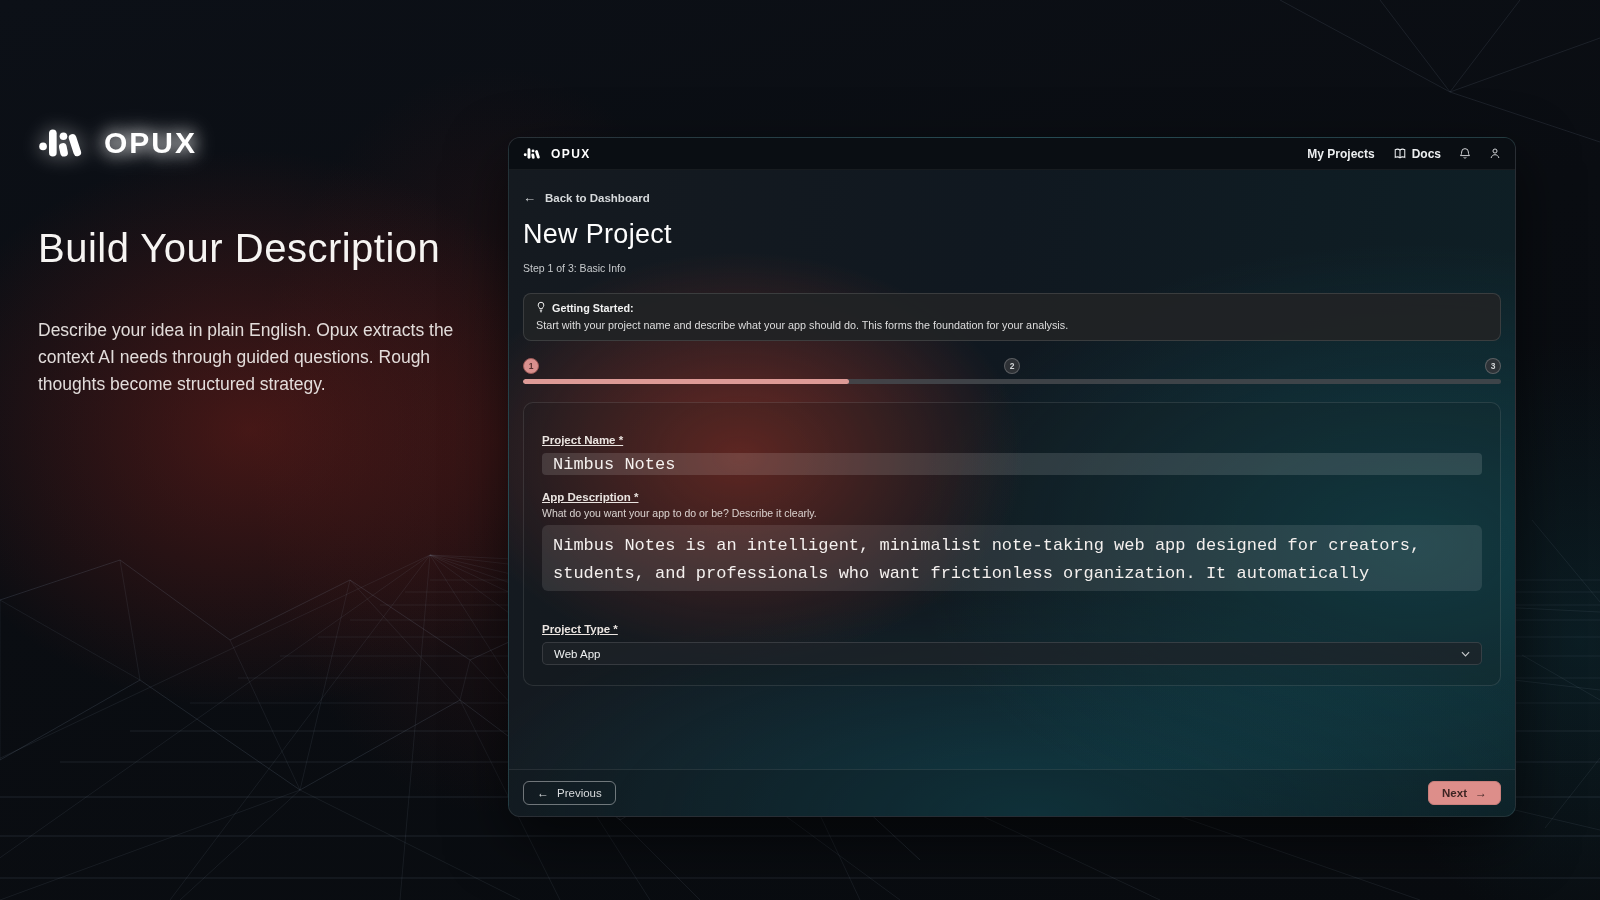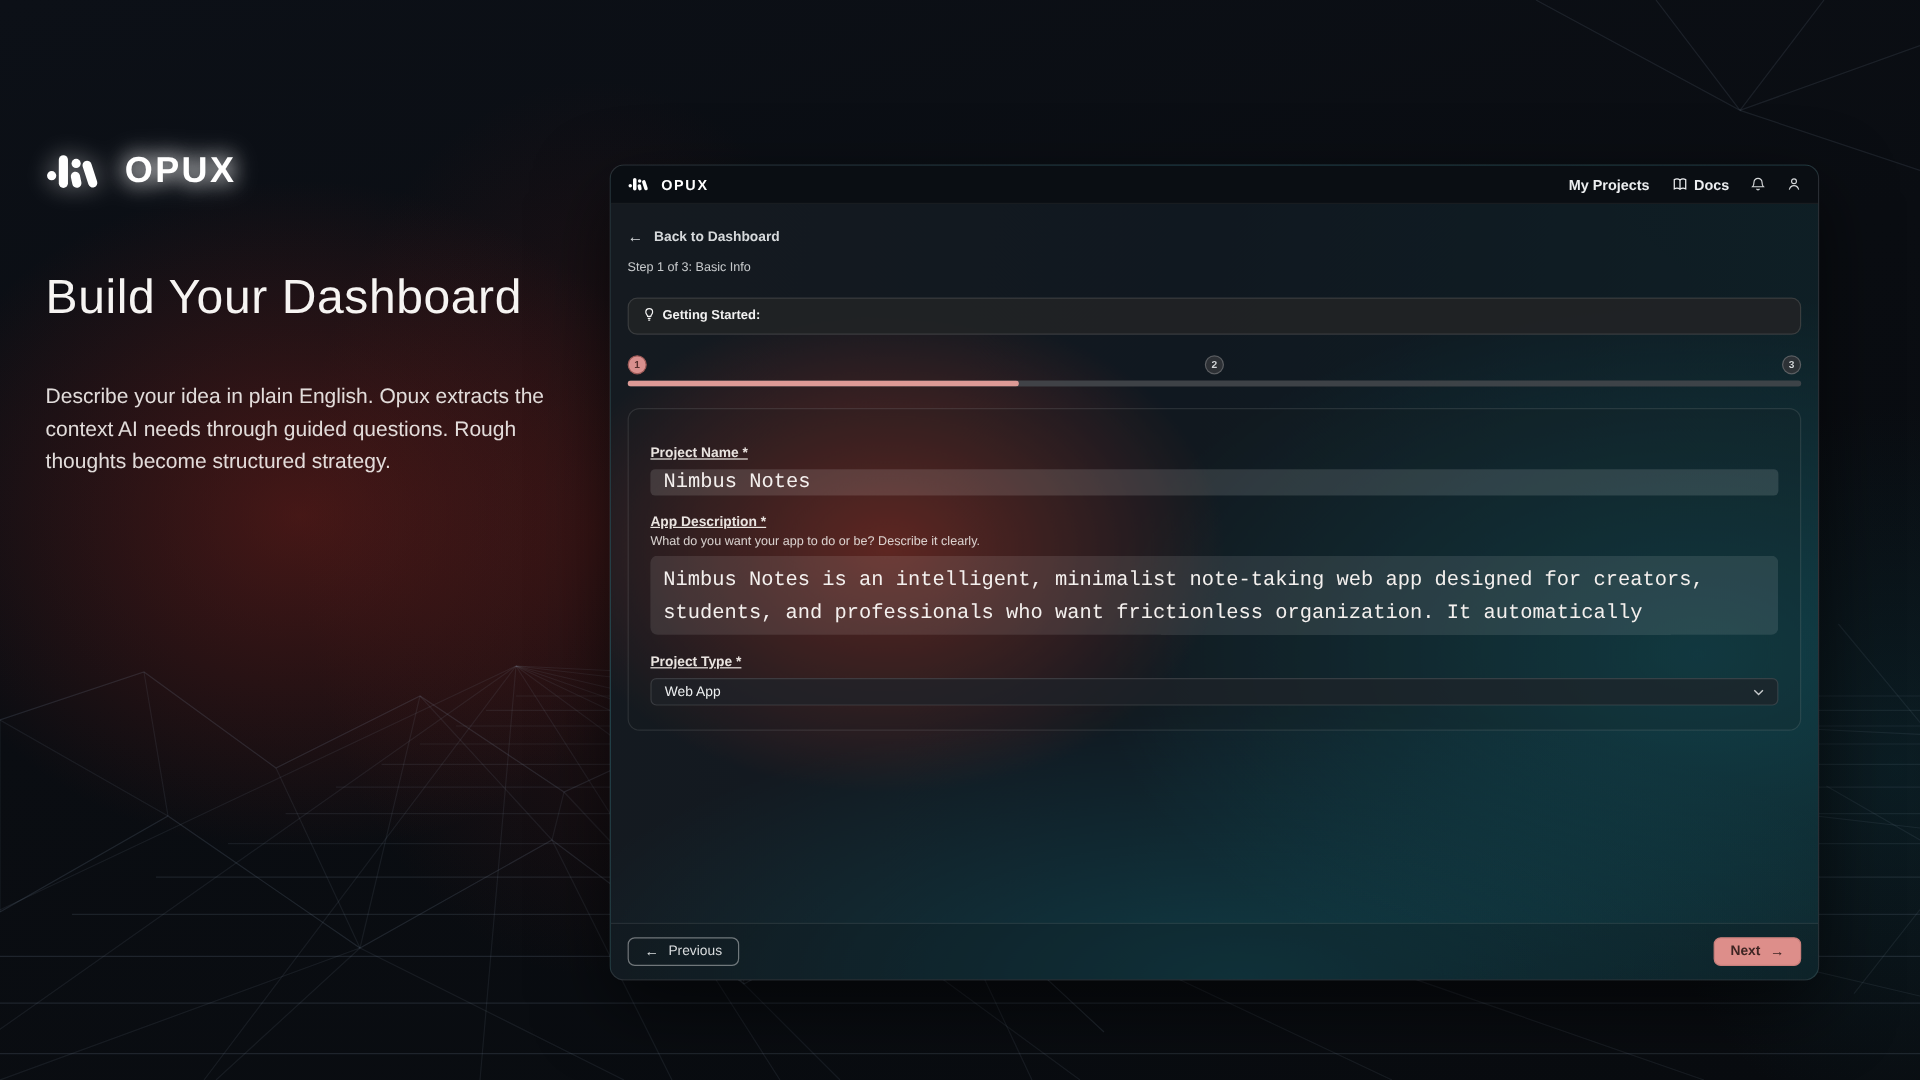--- a/index.html
+++ b/index.html
@@ -71,21 +71,21 @@
   .dot.active { background:#d9908e; border-color:#9d5a57; color:#56302e; }
   .track { margin-top:5px; height:5px; border-radius:3px; background:rgba(68,72,76,.88); overflow:hidden; }
   .fill { height:100%; border-radius:3px; background:#dd9a96; }
 
   .card { margin-top:18px; border-radius:10px; padding:16px 18px 20px;
     background:rgba(22,26,30,.18); border:1px solid rgba(255,255,255,.10); }
   .card h3 { font-size:14px; font-weight:700; color:#f5f1ef; letter-spacing:.2px; }
   .card label { display:block; font-size:11.5px; font-weight:600; color:#eae4e0;text-decoration:underline; }
   .lbl-name { margin-top:15px; }
   .lbl-desc { margin-top:16px; }
-  .lbl-type { margin-top:12px; }
+  .lbl-type { margin-top:28px; }
   .helper { margin-top:4px; font-size:10.5px; color:rgba(238,233,230,.88); }
   .field { width:100%; font-family:Liberation Mono, monospace; font-size:17px; color:#f4f0ee; border:none; outline:none;
     background:rgba(255,255,255,.13); border-radius:4px; }
   input.field { margin-top:7px; height:22px; padding:0 11px; }
   textarea.field { margin-top:6px; height:66px; padding:7px 11px; line-height:1.65; resize:none;
     background:rgba(255,255,255,.10); border-radius:6px; }
   .select { margin-top:7px; height:23px; width:100%; border-radius:5px; cursor:pointer;
     background:rgba(30,34,40,.72); border:1px solid rgba(255,255,255,.12);
     display:flex; align-items:center; justify-content:space-between; padding:0 11px;
     font-size:11.5px; color:#eef0f1; }
@@ -161,21 +161,21 @@
   <div class="hero-logo">
     <svg class="mark" viewBox="0 0 64 40">
       <circle cx="5" cy="24" r="4.5"></circle>
       <rect x="12" y="4" width="9" height="32" rx="4.5"></rect>
       <circle cx="29" cy="12" r="4.5"></circle>
       <rect x="24.5" y="20" width="9" height="16" rx="4.5" transform="rotate(-12 29 28)"></rect>
       <rect x="38" y="9" width="9" height="27" rx="4.5" transform="rotate(-18 42.5 22.5)"></rect>
     </svg>
     <span class="hero-logo-text">OPUX</span>
   </div>
-  <h1>Build Your Dashboard</h1>
+  <h1>Build Your Description</h1>
   <p>Describe your idea in plain English. Opux extracts the context AI needs through guided questions. Rough thoughts become structured strategy.</p>
 </aside>
 
 <section class="window">
 
   <header class="win-header">
     <div class="win-logo">
       <svg class="mark" viewBox="0 0 64 40">
         <circle cx="5" cy="24" r="4.5"></circle>
         <rect x="12" y="4" width="9" height="32" rx="4.5"></rect>
@@ -208,31 +208,33 @@
       </button>
     </nav>
   </header>
 
   <div class="win-body">
     <a class="back">
       <span class="glyph">←</span>
       <span>Back to Dashboard</span>
     </a>
 
+    <h2>New Project</h2>
     <div class="step-label">Step 1 of 3: Basic Info</div>
 
     <div class="tip">
       <div class="tip-head">
         <svg width="10" height="13" viewBox="0 0 12 15" fill="none" stroke="#f2f2f2" stroke-width="1.2">
           <path d="M6 1.2a3.4 3.4 0 0 1 3.4 3.4c0 1.4-.7 2.1-1.2 2.8-.3.5-.6.9-.6 1.5H4.4c0-.6-.3-1-.6-1.5C3.3 6.7 2.6 6 2.6 4.6A3.4 3.4 0 0 1 6 1.2z"></path>
           <path d="M4.6 10.8h2.8"></path>
             <path d="M5 12.6h2"></path>
         </svg>
         <span class="tip-title">Getting Started:</span>
       </div>
+      <div class="tip-text">Start with your project name and describe what your app should do. This forms the foundation for your analysis.</div>
     </div>
 
     <div class="progress">
       <div class="dots">
         <div class="dot active">1</div>
         <div class="dot">2</div>
         <div class="dot">3</div>
       </div>
       <div class="track">
         <div class="fill" style="width: 33.3%;"></div>

